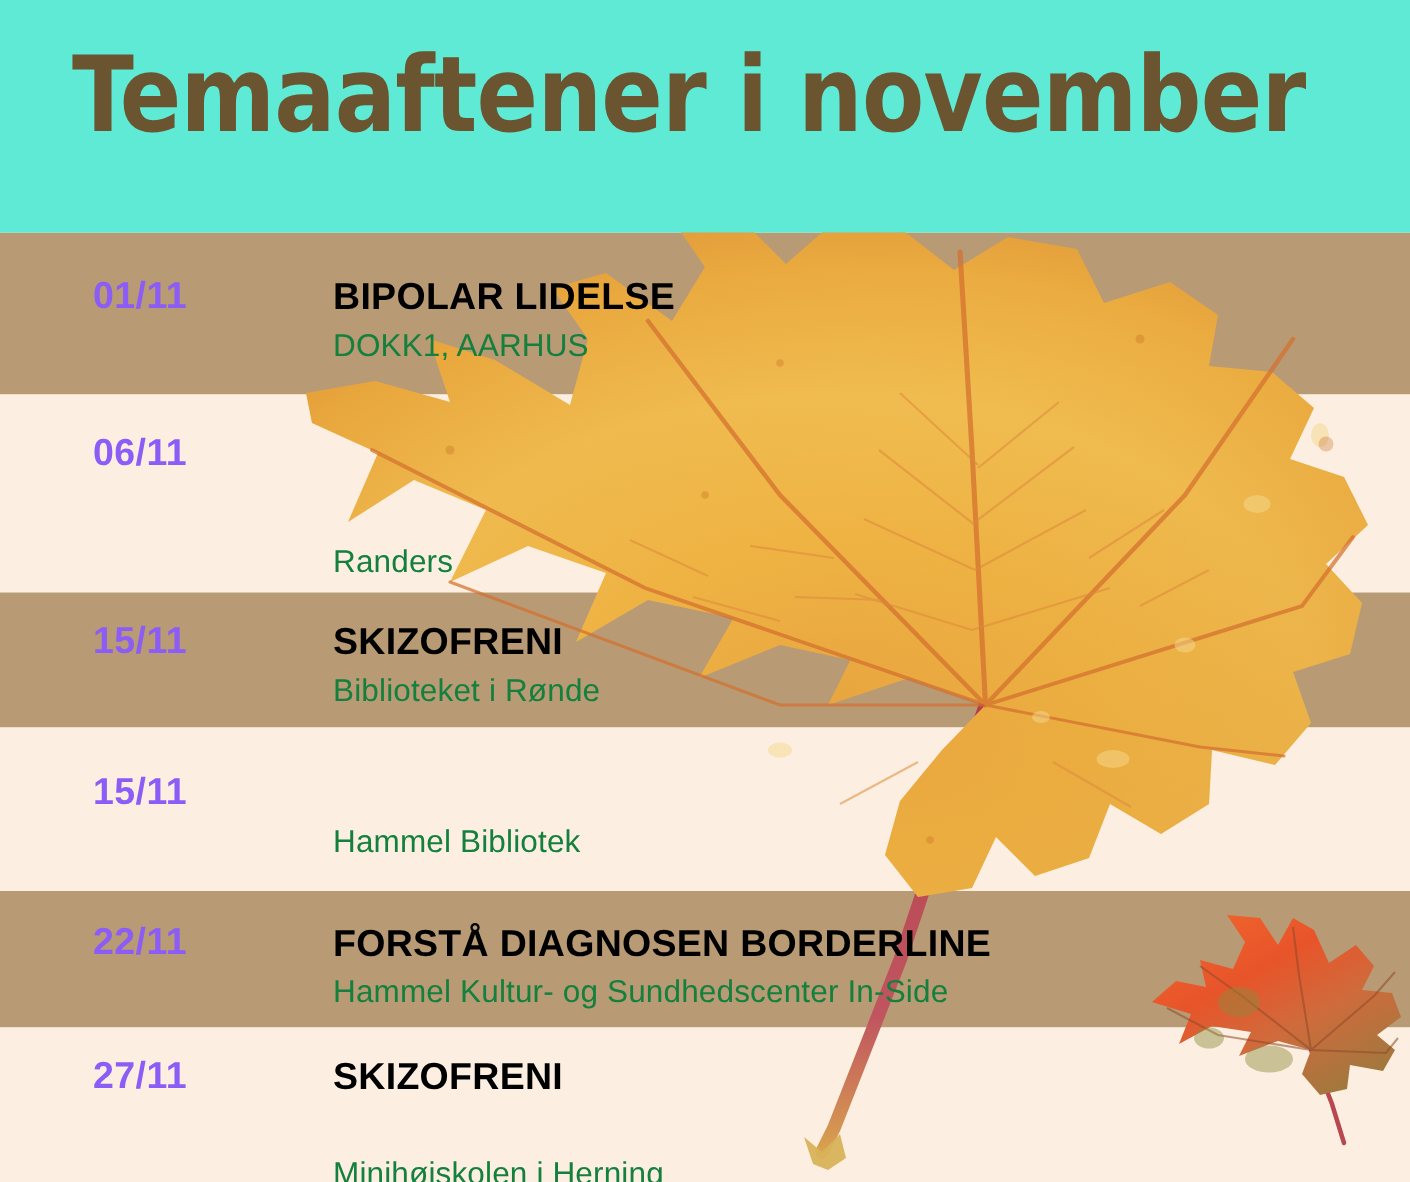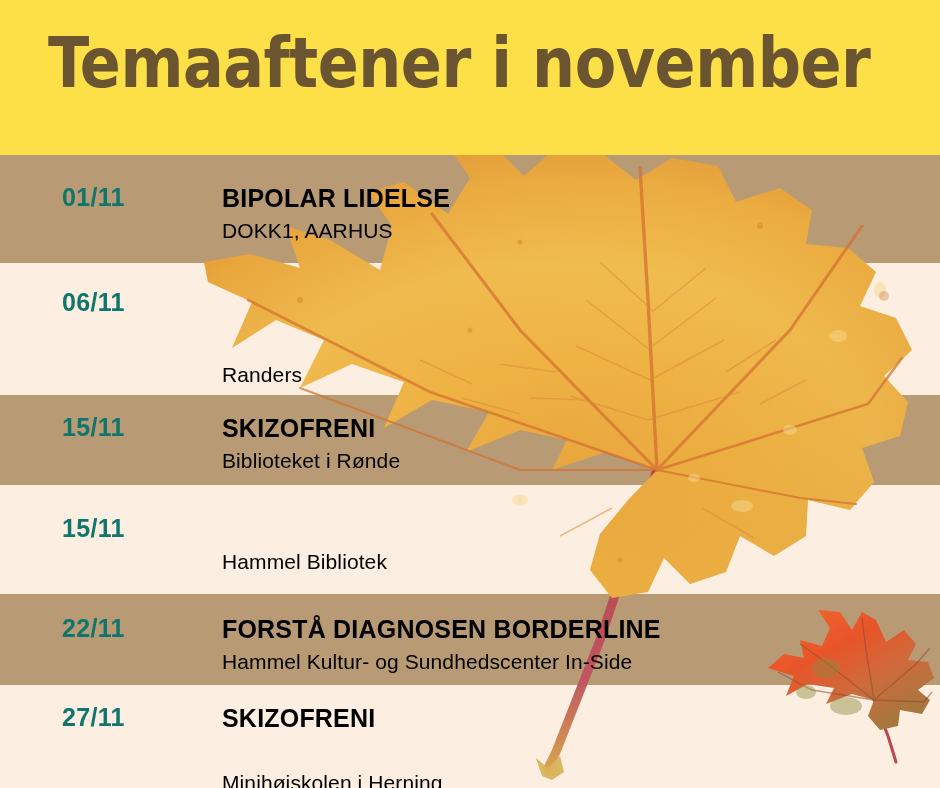--- a/index.html
+++ b/index.html
@@ -5,21 +5,21 @@
   html,body{margin:0;padding:0;}
   body{
     width:940px;height:788px;overflow:hidden;
     background:#ffffff;
     font-family:"Liberation Sans","DejaVu Sans",sans-serif;
     position:relative;
   }
   #poster{position:absolute;inset:0;width:940px;height:788px;overflow:hidden;background:#fff;}
 
   
-  .header{position:absolute;left:0;top:0;width:940px;height:155px;background:#fde047;z-index:5;}
+  .header{position:absolute;left:0;top:0;width:940px;height:155px;background:#5eead4;z-index:5;}
   .header-title{
     position:absolute;left:48px;top:28px;
     font-family:"DejaVu Sans Condensed","Liberation Sans Narrow","Liberation Sans",sans-serif;
     font-size:70px;font-weight:700;letter-spacing:-0.5px;
     color:#6b5530;white-space:nowrap;line-height:1;
     transform:scaleX(0.96);transform-origin:left center;
   }
 
   
   .bands{position:absolute;left:0;top:0;width:940px;height:788px;z-index:1;}
@@ -28,32 +28,32 @@
   .band.cream{background:#fcefe1;}
 
   
   .art{position:absolute;left:0;top:0;width:940px;height:788px;z-index:2;pointer-events:none;}
 
   
   .rows{position:absolute;left:0;top:0;width:940px;height:788px;z-index:4;}
   .row{position:absolute;left:0;width:940px;}
   .row .date{
     position:absolute;left:62px;
-    font-size:25px;font-weight:700;color:#0f766e;
+    font-size:25px;font-weight:700;color:#8b5cf6;
     letter-spacing:0.3px;white-space:nowrap;line-height:1;
   }
   .row .title{
     position:absolute;left:222px;
     font-size:25px;font-weight:700;color:#000000;
     letter-spacing:0.2px;line-height:31px;white-space:nowrap;
   }
   .row .title .ln2{display:block;padding-left:6px;}
   .row .venue{
     position:absolute;left:222px;
-    font-size:21px;font-weight:400;color:#000000;
+    font-size:21px;font-weight:400;color:#15803d;
     letter-spacing:0.1px;white-space:nowrap;line-height:1;
   }
 </style>
 </head>
 <body>
 
 <div id="poster">
 
   <div class="bands">
     <div class="band brown" style="top:155px;height:108px;"></div>

